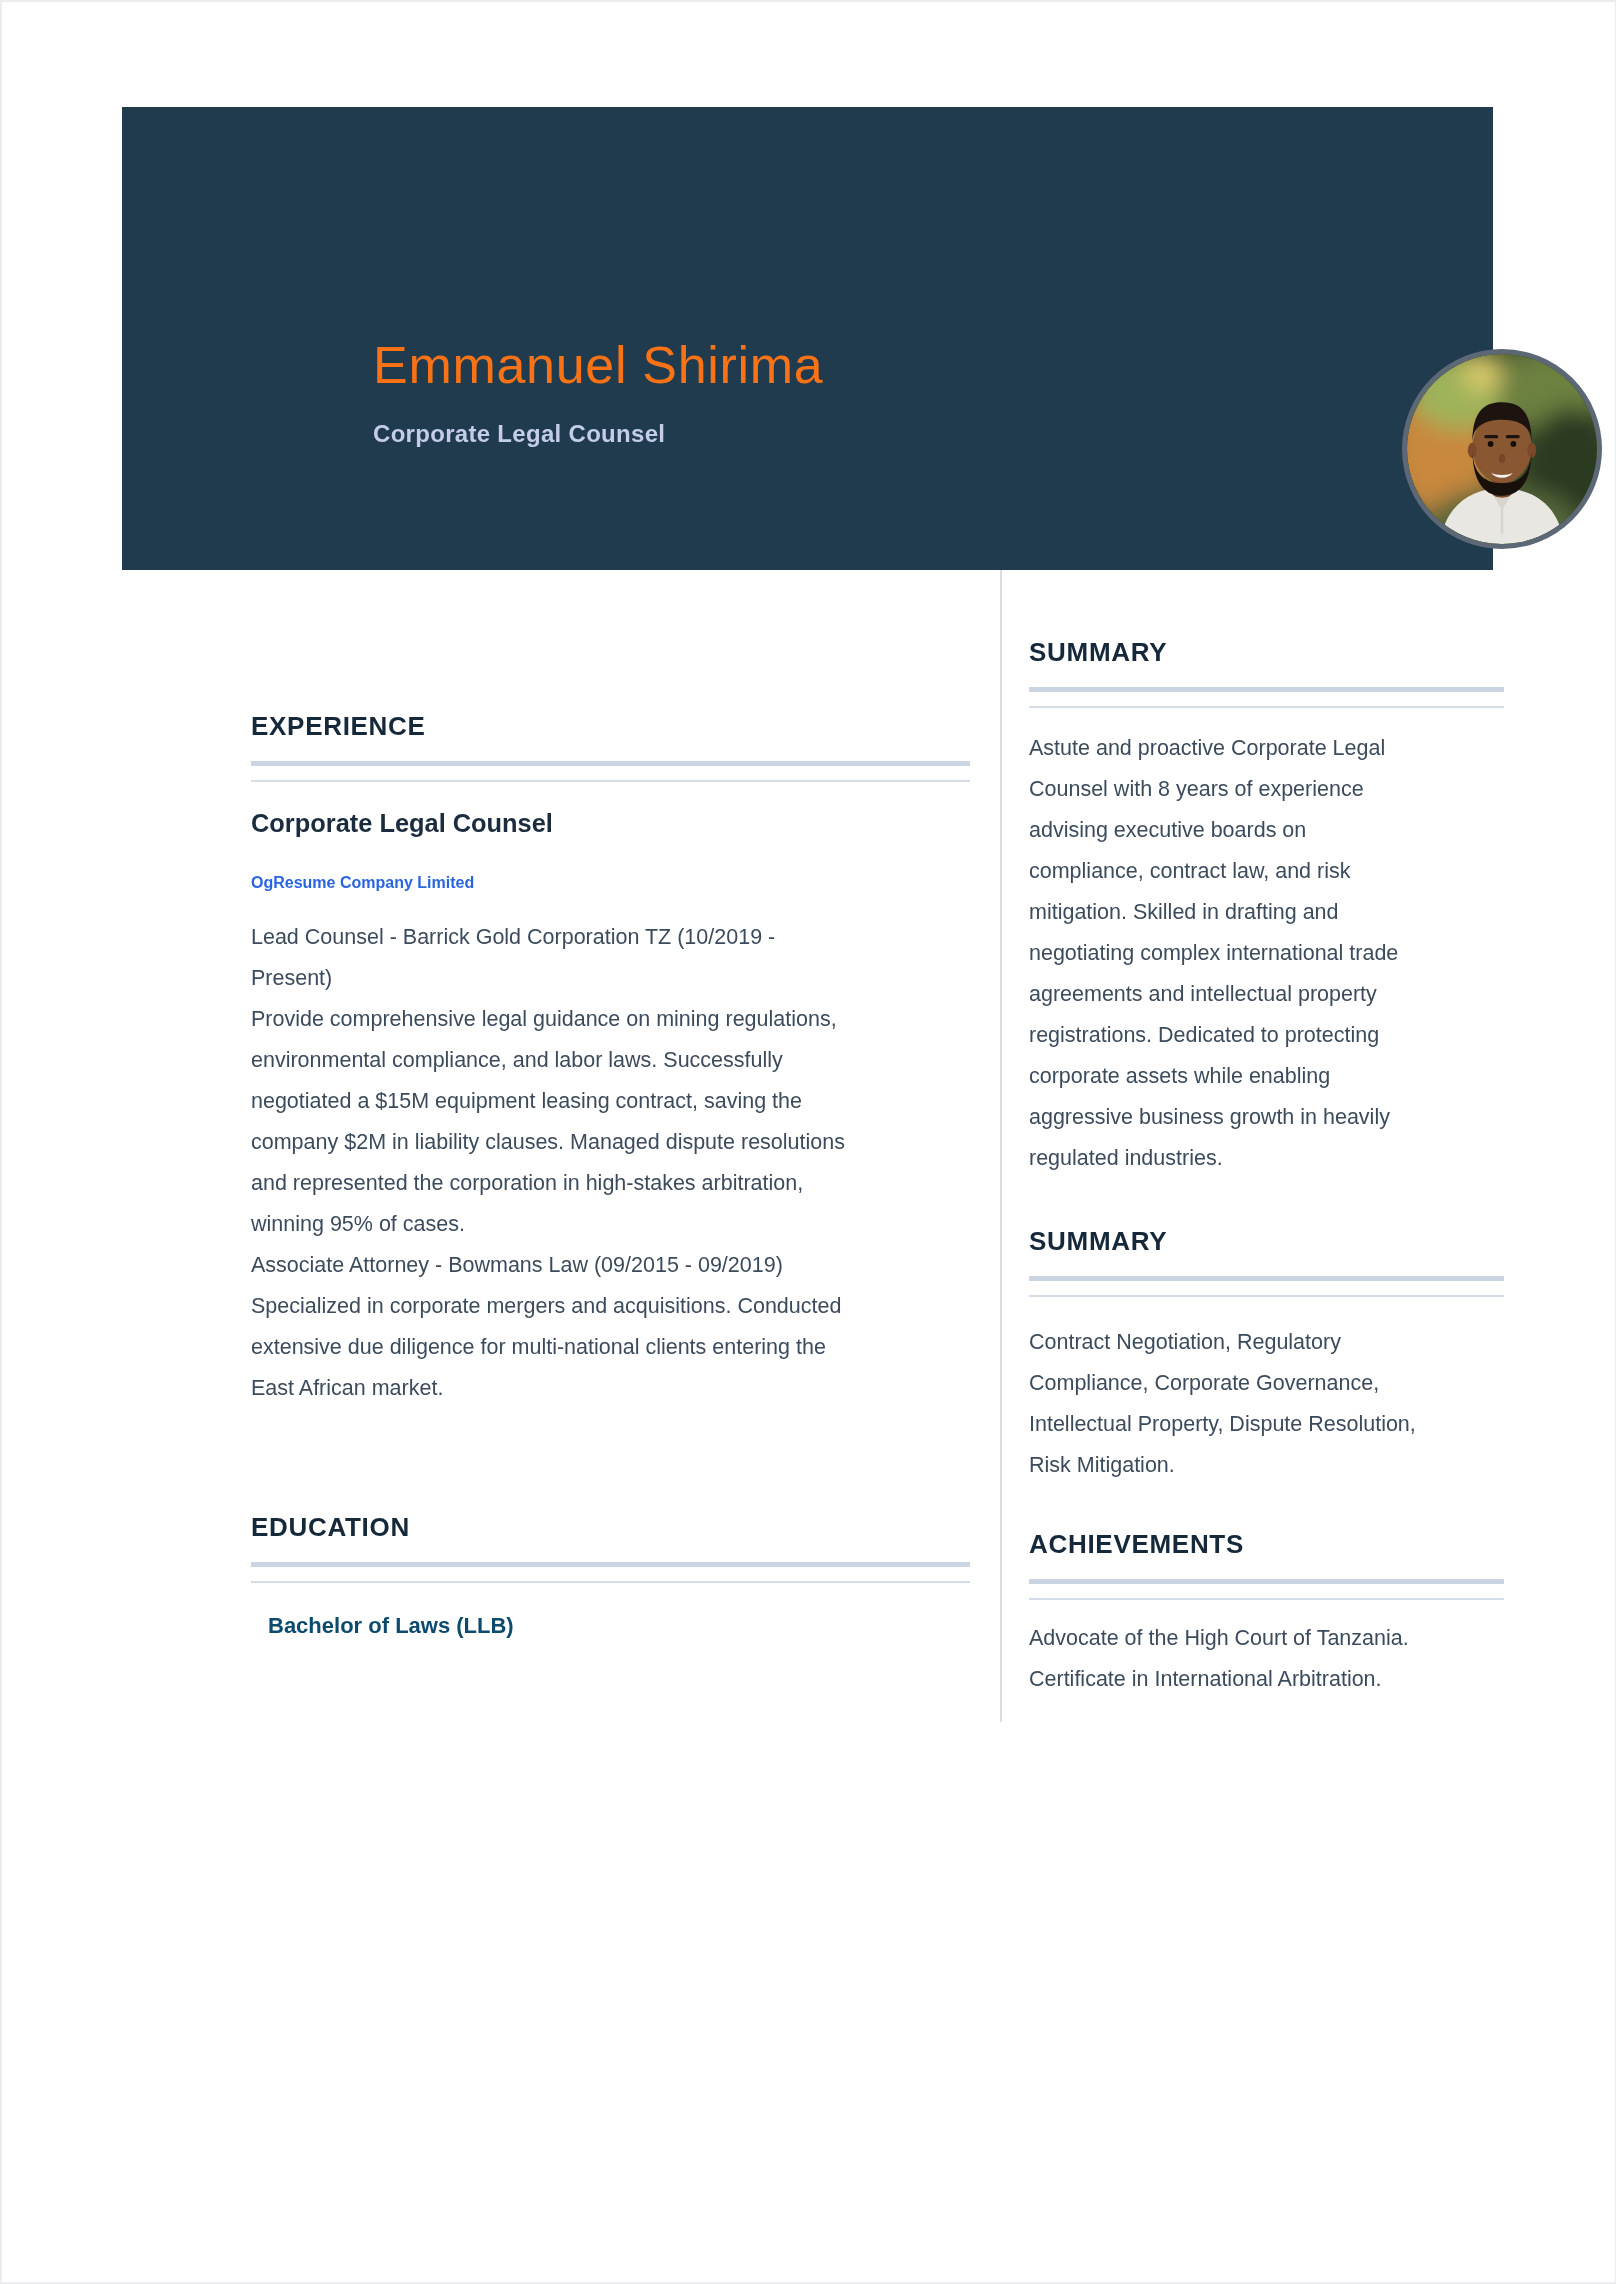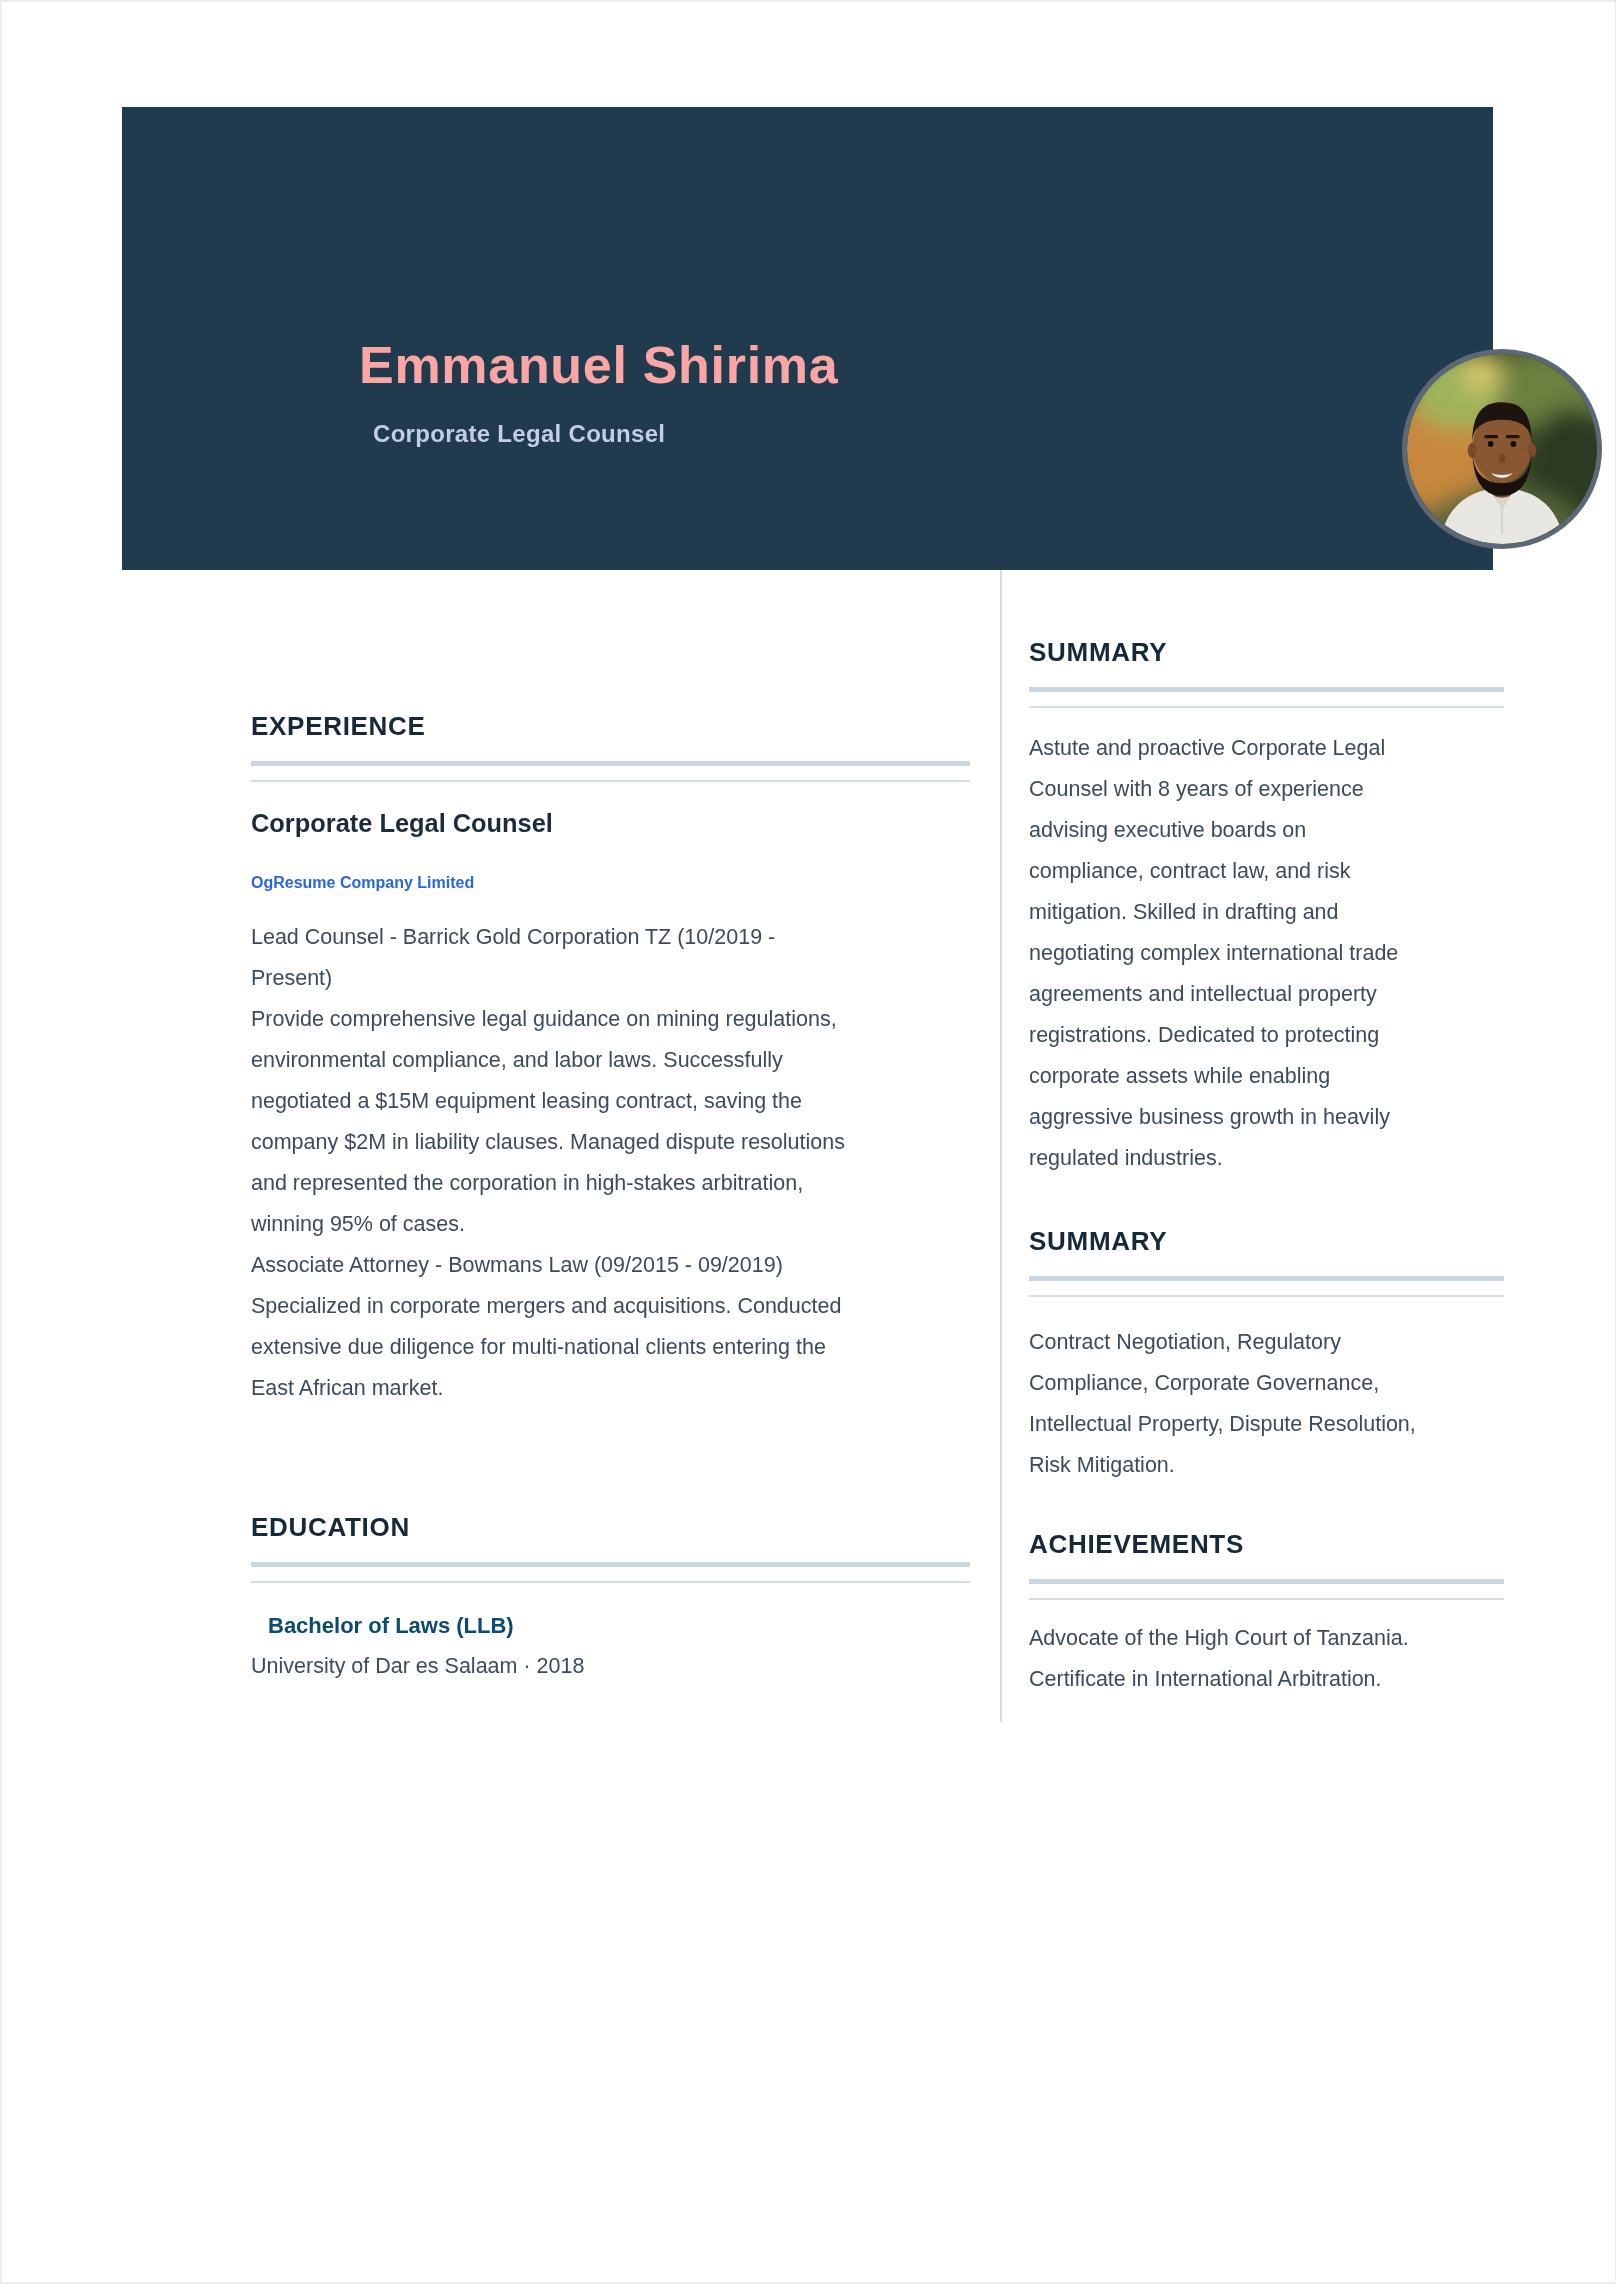--- a/index.html
+++ b/index.html
@@ -3,21 +3,21 @@
 <meta charset="utf-8">
 <style>
   html,body { margin:0; padding:0; background:#ffffff; }
   .page {
     position:relative; width:1617px; height:2284px; background:#ffffff;
     font-family:"Liberation Sans", sans-serif; overflow:hidden;
     box-shadow: inset 0 0 0 2px #ededf0;
   }
   
   .header-band { position:absolute; left:122px; top:107px; width:1371px; height:463px; background:#203b4e; }
-  .name { position:absolute; left:237px; top:232px; font-size:52px; font-weight:700; color:#fca5a5; letter-spacing:0.7px; line-height:1; }
+  .name { position:absolute; left:251px; top:232px; font-size:52px; font-weight:400; color:#f97316; letter-spacing:0.7px; line-height:1; }
   .subtitle { position:absolute; left:251px; top:315px; font-size:24px; font-weight:700; color:#c3cdea; letter-spacing:0.3px; line-height:1; }
   .contact { position:absolute; left:251px; top:369px; width:846px; font-size:20px; line-height:37px; color:#c9d2dc; white-space:pre-line; }
   .photo { position:absolute; left:1280px; top:242px; width:190px; height:190px; border-radius:50%;
            border:5.2px solid #5d6877; overflow:hidden; background:#45542e; }
   .photo svg { display:block; width:100%; height:100%; }
   
   .v-divider { position:absolute; left:1000px; top:570px; width:2px; height:1152px; background:#d9dce1; }
   .section { position:absolute; }
   .col-left .section { left:251px; width:719px; }
   .col-right .section { left:1029px; width:475px; }
@@ -119,21 +119,20 @@
 extensive due diligence for multi-national clients entering the
 East African market.</div>
     </div>
 
     <div class="section sec-education">
       <h2>EDUCATION</h2>
       <div class="rule-a"></div>
       <div class="rule-b"></div>
       <div class="edu-block">
         <div class="edu-degree">Bachelor of Laws (LLB)</div>
-        <div class="edu-school">University of Dar es Salaam · 2018</div>
       </div>
     </div>
   </div>
 
   <div class="col-right">
     <div class="section sec-summary">
       <h2>SUMMARY</h2>
       <div class="rule-a"></div>
       <div class="rule-b"></div>
       <div class="body-text summary-text">Astute and proactive Corporate Legal

